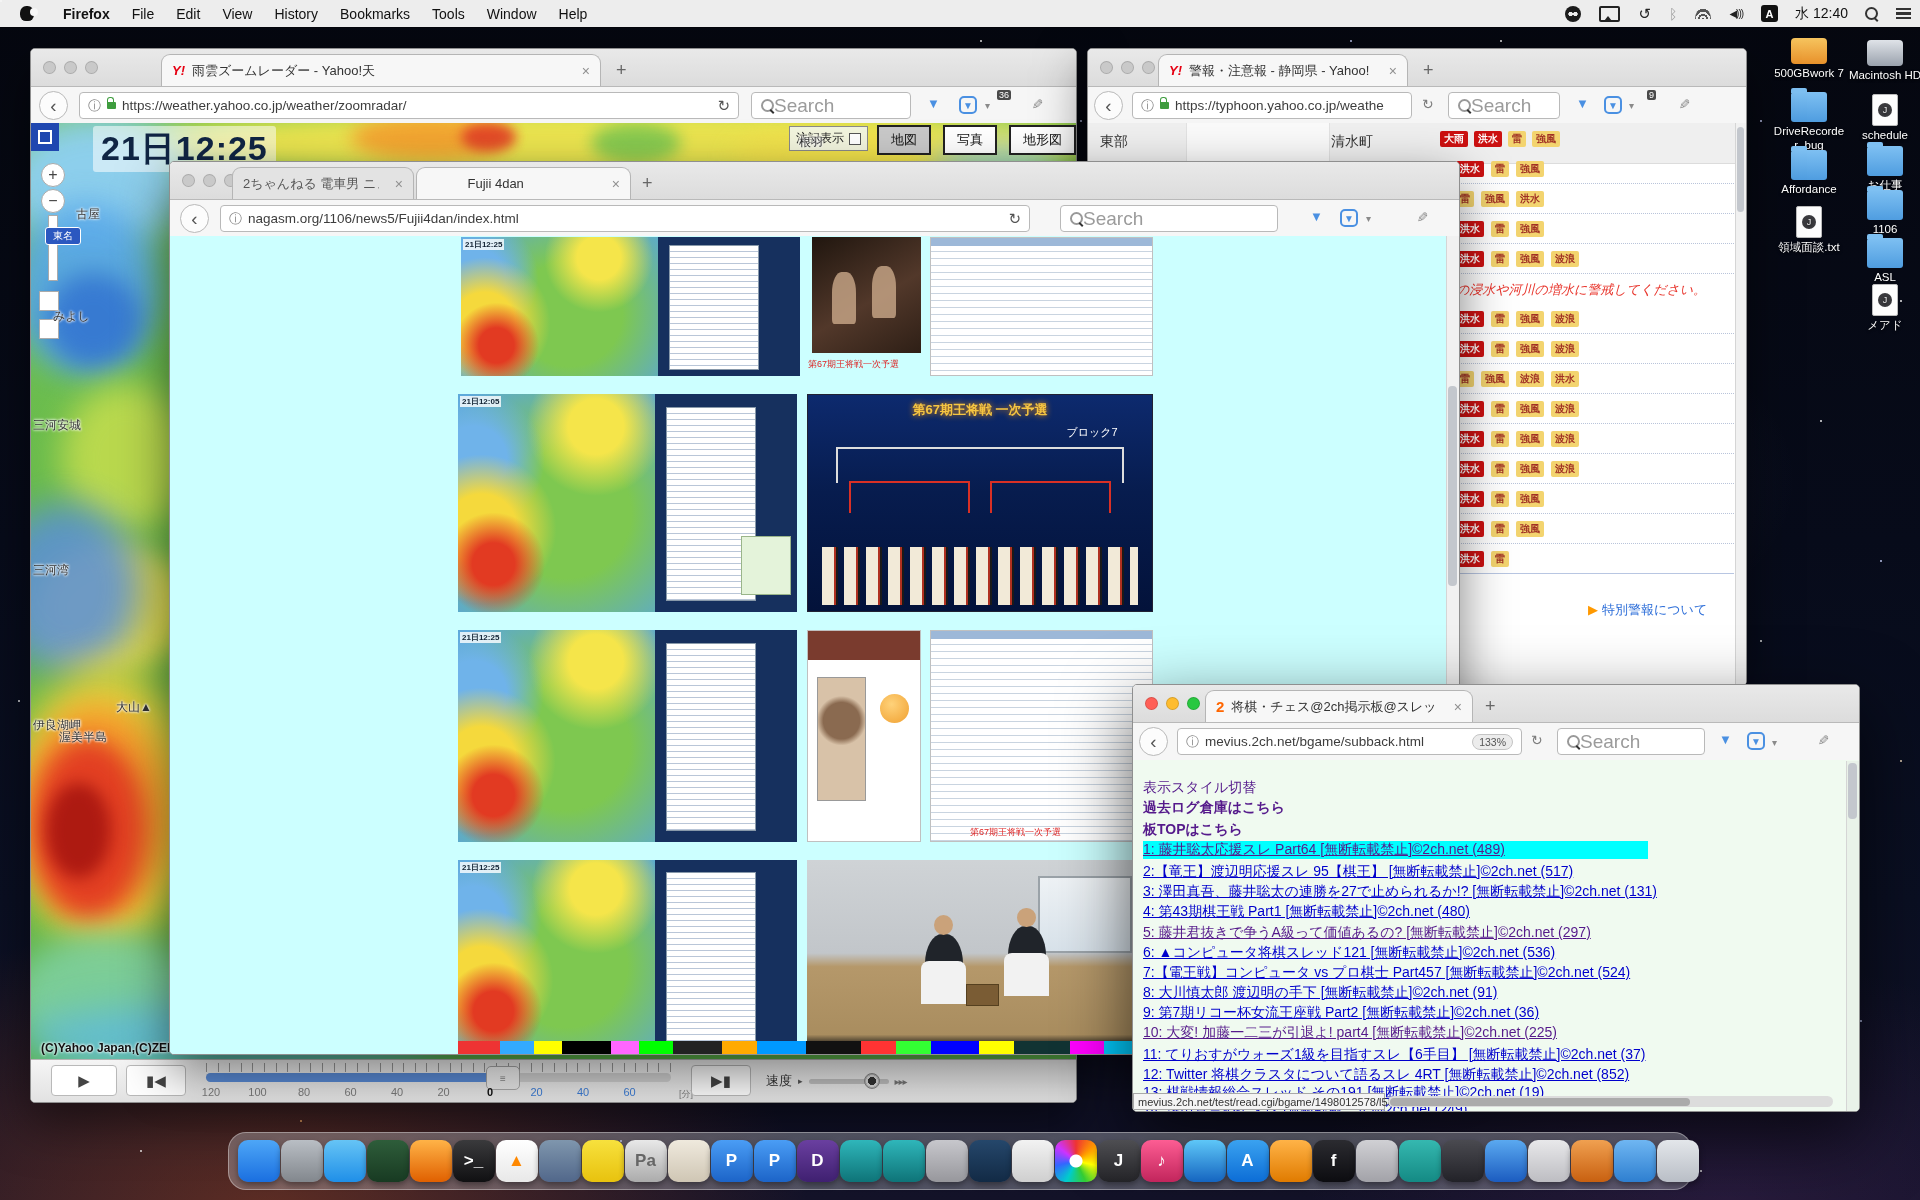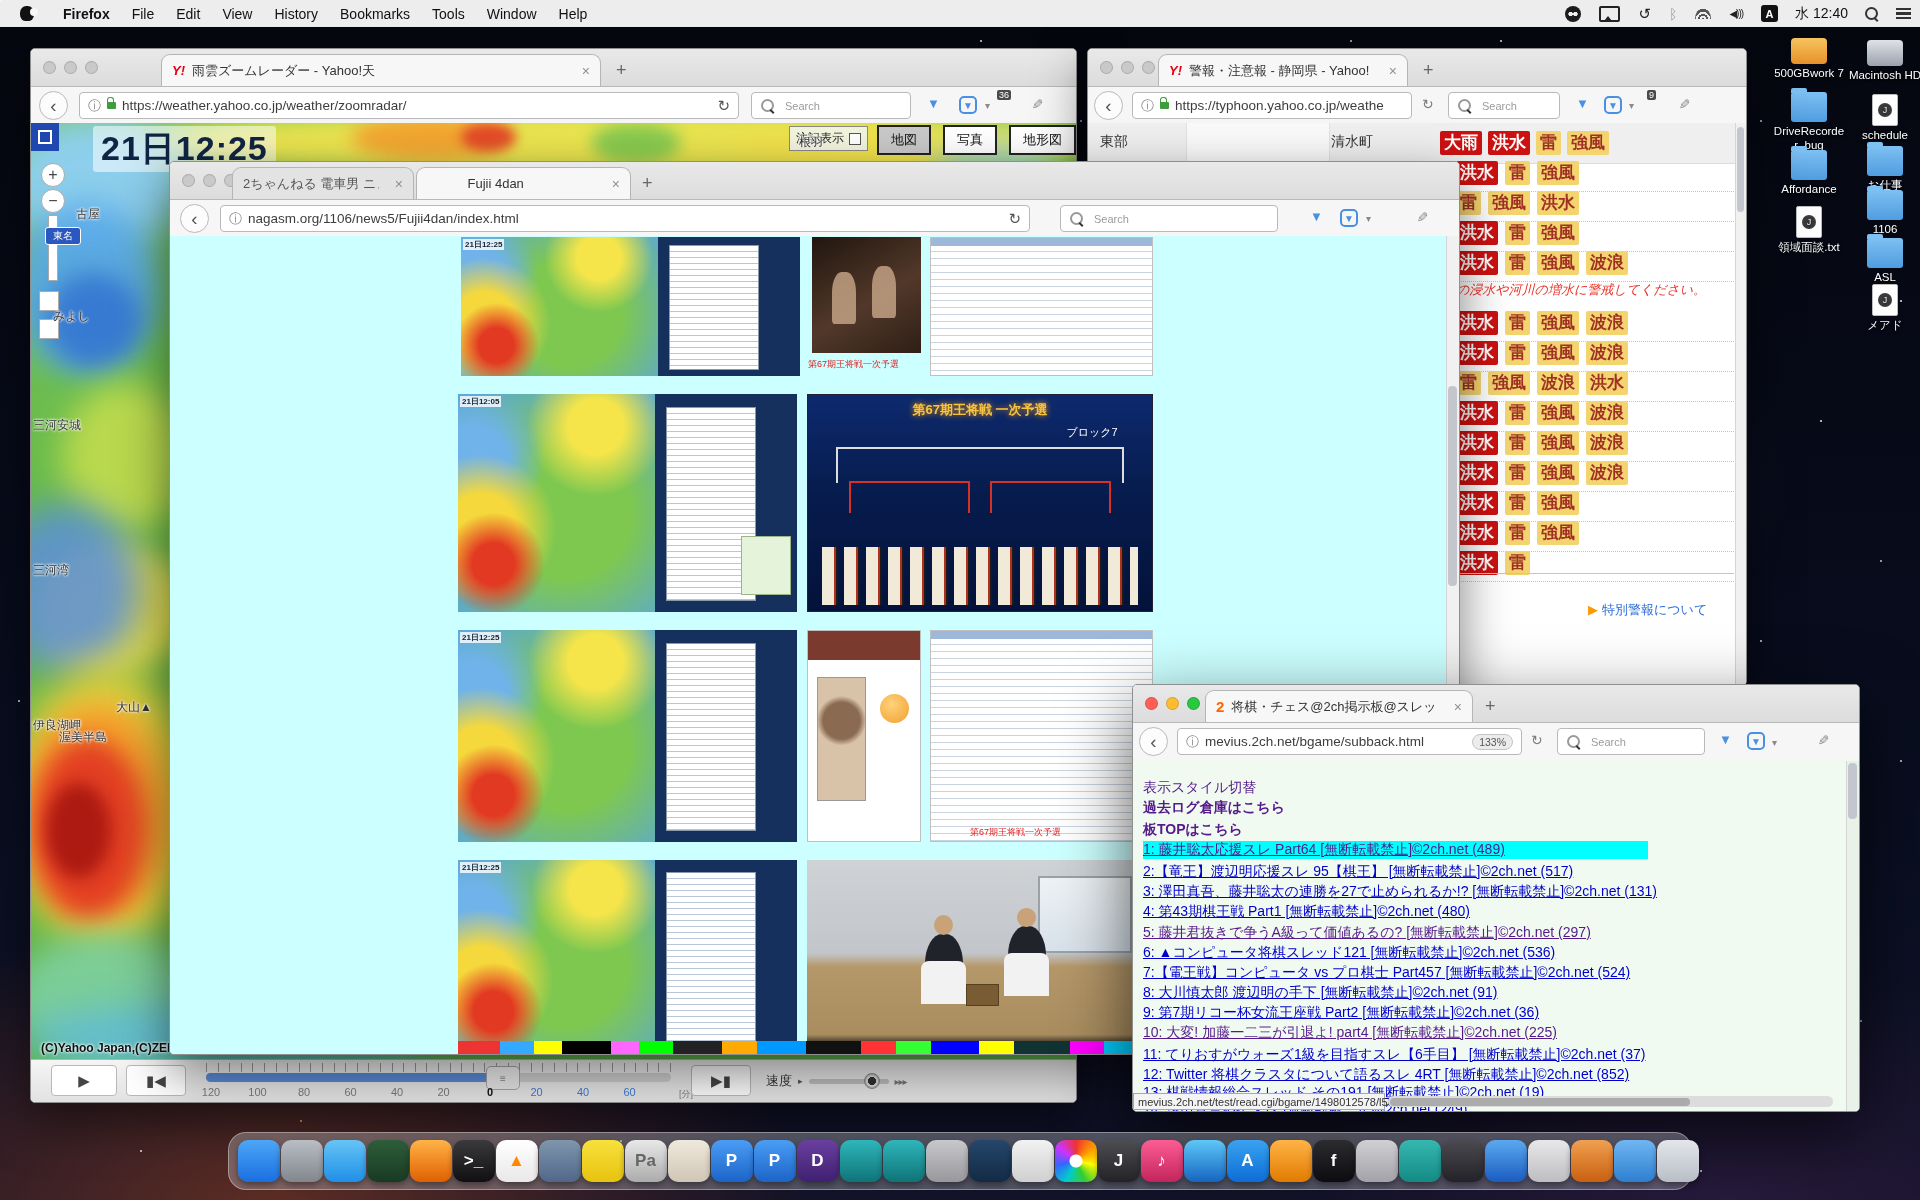--- a/index.html
+++ b/index.html
@@ -59,21 +59,21 @@
   .backbtn{position:absolute;top:4px;width:29px;height:29px;border-radius:50%;background:#fcfcfc;border:1px solid #b9b9b9;
     color:#555;display:flex;align-items:center;justify-content:center;font-size:19px;box-sizing:border-box;}
   .urlfield{position:absolute;top:5px;height:27px;background:#fff;border:1px solid #b9b9b9;border-radius:4px;
     display:flex;align-items:center;gap:6px;padding:0 8px;font-size:13.5px;color:#3d3d3d;box-sizing:border-box;white-space:nowrap;overflow:hidden;}
   .lock{width:9px;height:7px;background:#3f9d3f;position:relative;border-radius:1px;flex:0 0 auto;}
   .lock::before{content:"";position:absolute;width:5px;height:5px;border:1.5px solid #3f9d3f;border-bottom:none;border-radius:3px 3px 0 0;top:-5px;left:0;}
   .circI{color:#8a8a8a;font-size:13px;}
   .reload{color:#555;font-size:15px;}
   .zoombadge{margin-left:auto;background:#ececec;border:1px solid #c4c4c4;border-radius:8px;font-size:10.5px;color:#555;padding:1px 6px;}
   .searchfield{position:absolute;top:5px;height:27px;background:#fff;border:1px solid #b9b9b9;border-radius:4px;
-    display:flex;align-items:center;gap:11px;padding:0 9px;font-size:11px;color:#9b9b9b;box-sizing:border-box;}
+    display:flex;align-items:center;gap:0;padding:0 9px;font-size:19px;color:#9b9b9b;box-sizing:border-box;}
   .tbico{position:absolute;top:9px;font-size:14px;color:#7c7c7c;}
   .dlarr{color:#4a90e2;font-size:13px;}
   .dlbox{width:18px;height:18px;border:2px solid #4a90e2;border-radius:5px;color:#4a90e2;font-size:10px;
     display:flex;align-items:center;justify-content:center;box-sizing:border-box;}
   .caret{color:#8a8a8a;font-size:10px;}
   .ublock{width:16px;height:18px;background:#7d1f1f;border-radius:3px 3px 50% 50%;position:relative;}
   .ublock.bright{background:#b02a1e;}
   .ub-badge{position:absolute;top:-6px;right:-8px;background:#4a4a4a;color:#fff;font-size:9px;border-radius:2px;padding:0 2px;}
   .pencil{color:#8a8a8a;font-size:14px;transform:rotate(90deg);}
   .hamb{width:16px;height:12px;background:repeating-linear-gradient(180deg,#666 0 2.5px,transparent 2.5px 4.8px);}
@@ -108,21 +108,21 @@
   .tl-num.now{color:#111;font-weight:bold;}
   .tl-num.future{color:#3b7bd4;}
   #tl-unit{position:absolute;top:28px;font-size:9px;color:#7a7a7a;}
   #speedwrap{position:absolute;left:735px;top:0;height:42px;display:flex;align-items:center;gap:6px;font-size:13px;color:#333;}
   #speedtrack{width:80px;height:5px;background:#c2c2c2;border-radius:3px;position:relative;}
   #speedknob{position:absolute;left:55px;top:-6px;width:16px;height:16px;border-radius:50%;background:radial-gradient(circle at 50% 50%,#333 0 4px,#ddd 4px 6px,#bbb 6px);border:1px solid #888;box-sizing:border-box;}
   .spd-arrows{color:#777;font-size:10px;letter-spacing:-1px;}
   
   #typh-header{position:absolute;left:0;top:74px;width:658px;height:40px;background:#efefef;border-bottom:1px solid #dcdcdc;font-size:14px;color:#333;}
   #typh-header .cell2{position:absolute;left:98px;top:0;width:142px;height:40px;background:#fafafa;border-left:1px solid #e2e2e2;border-right:1px solid #e2e2e2;}
-  .b{display:inline-block;font-size:17px;font-weight:bold;padding:2px 4px;border-radius:2px;line-height:1.2;}
+  .b{display:inline-block;font-size:10px;font-weight:bold;padding:2px 4px;border-radius:2px;line-height:1.2;}
   .b.red{background:#cc1111;color:#fff;}
   .b.yellow{background:#f3d46f;color:#a03024;}
   .typh-row{position:absolute;left:368px;display:flex;gap:7px;width:282px;padding-bottom:6px;border-bottom:1px dotted #b9c4da;}
   #typh-alert{position:absolute;left:368px;font-size:13px;color:#e8332a;white-space:nowrap;font-style:italic;}
   #typh-sep{position:absolute;left:368px;width:278px;border-top:1px solid #b8c6e2;}
   #typh-link{position:absolute;font-size:13px;color:#2a6cd8;}
   #typh-link b{color:#f90;margin-right:4px;font-weight:normal;}
   .vscroll{position:absolute;top:74px;right:0;bottom:0;width:10px;background:#f1f1f1;border-left:1px solid #d5d5d5;}
   .vthumb{position:absolute;left:1px;width:7px;border-radius:4px;background:#c3c7cd;}
   

